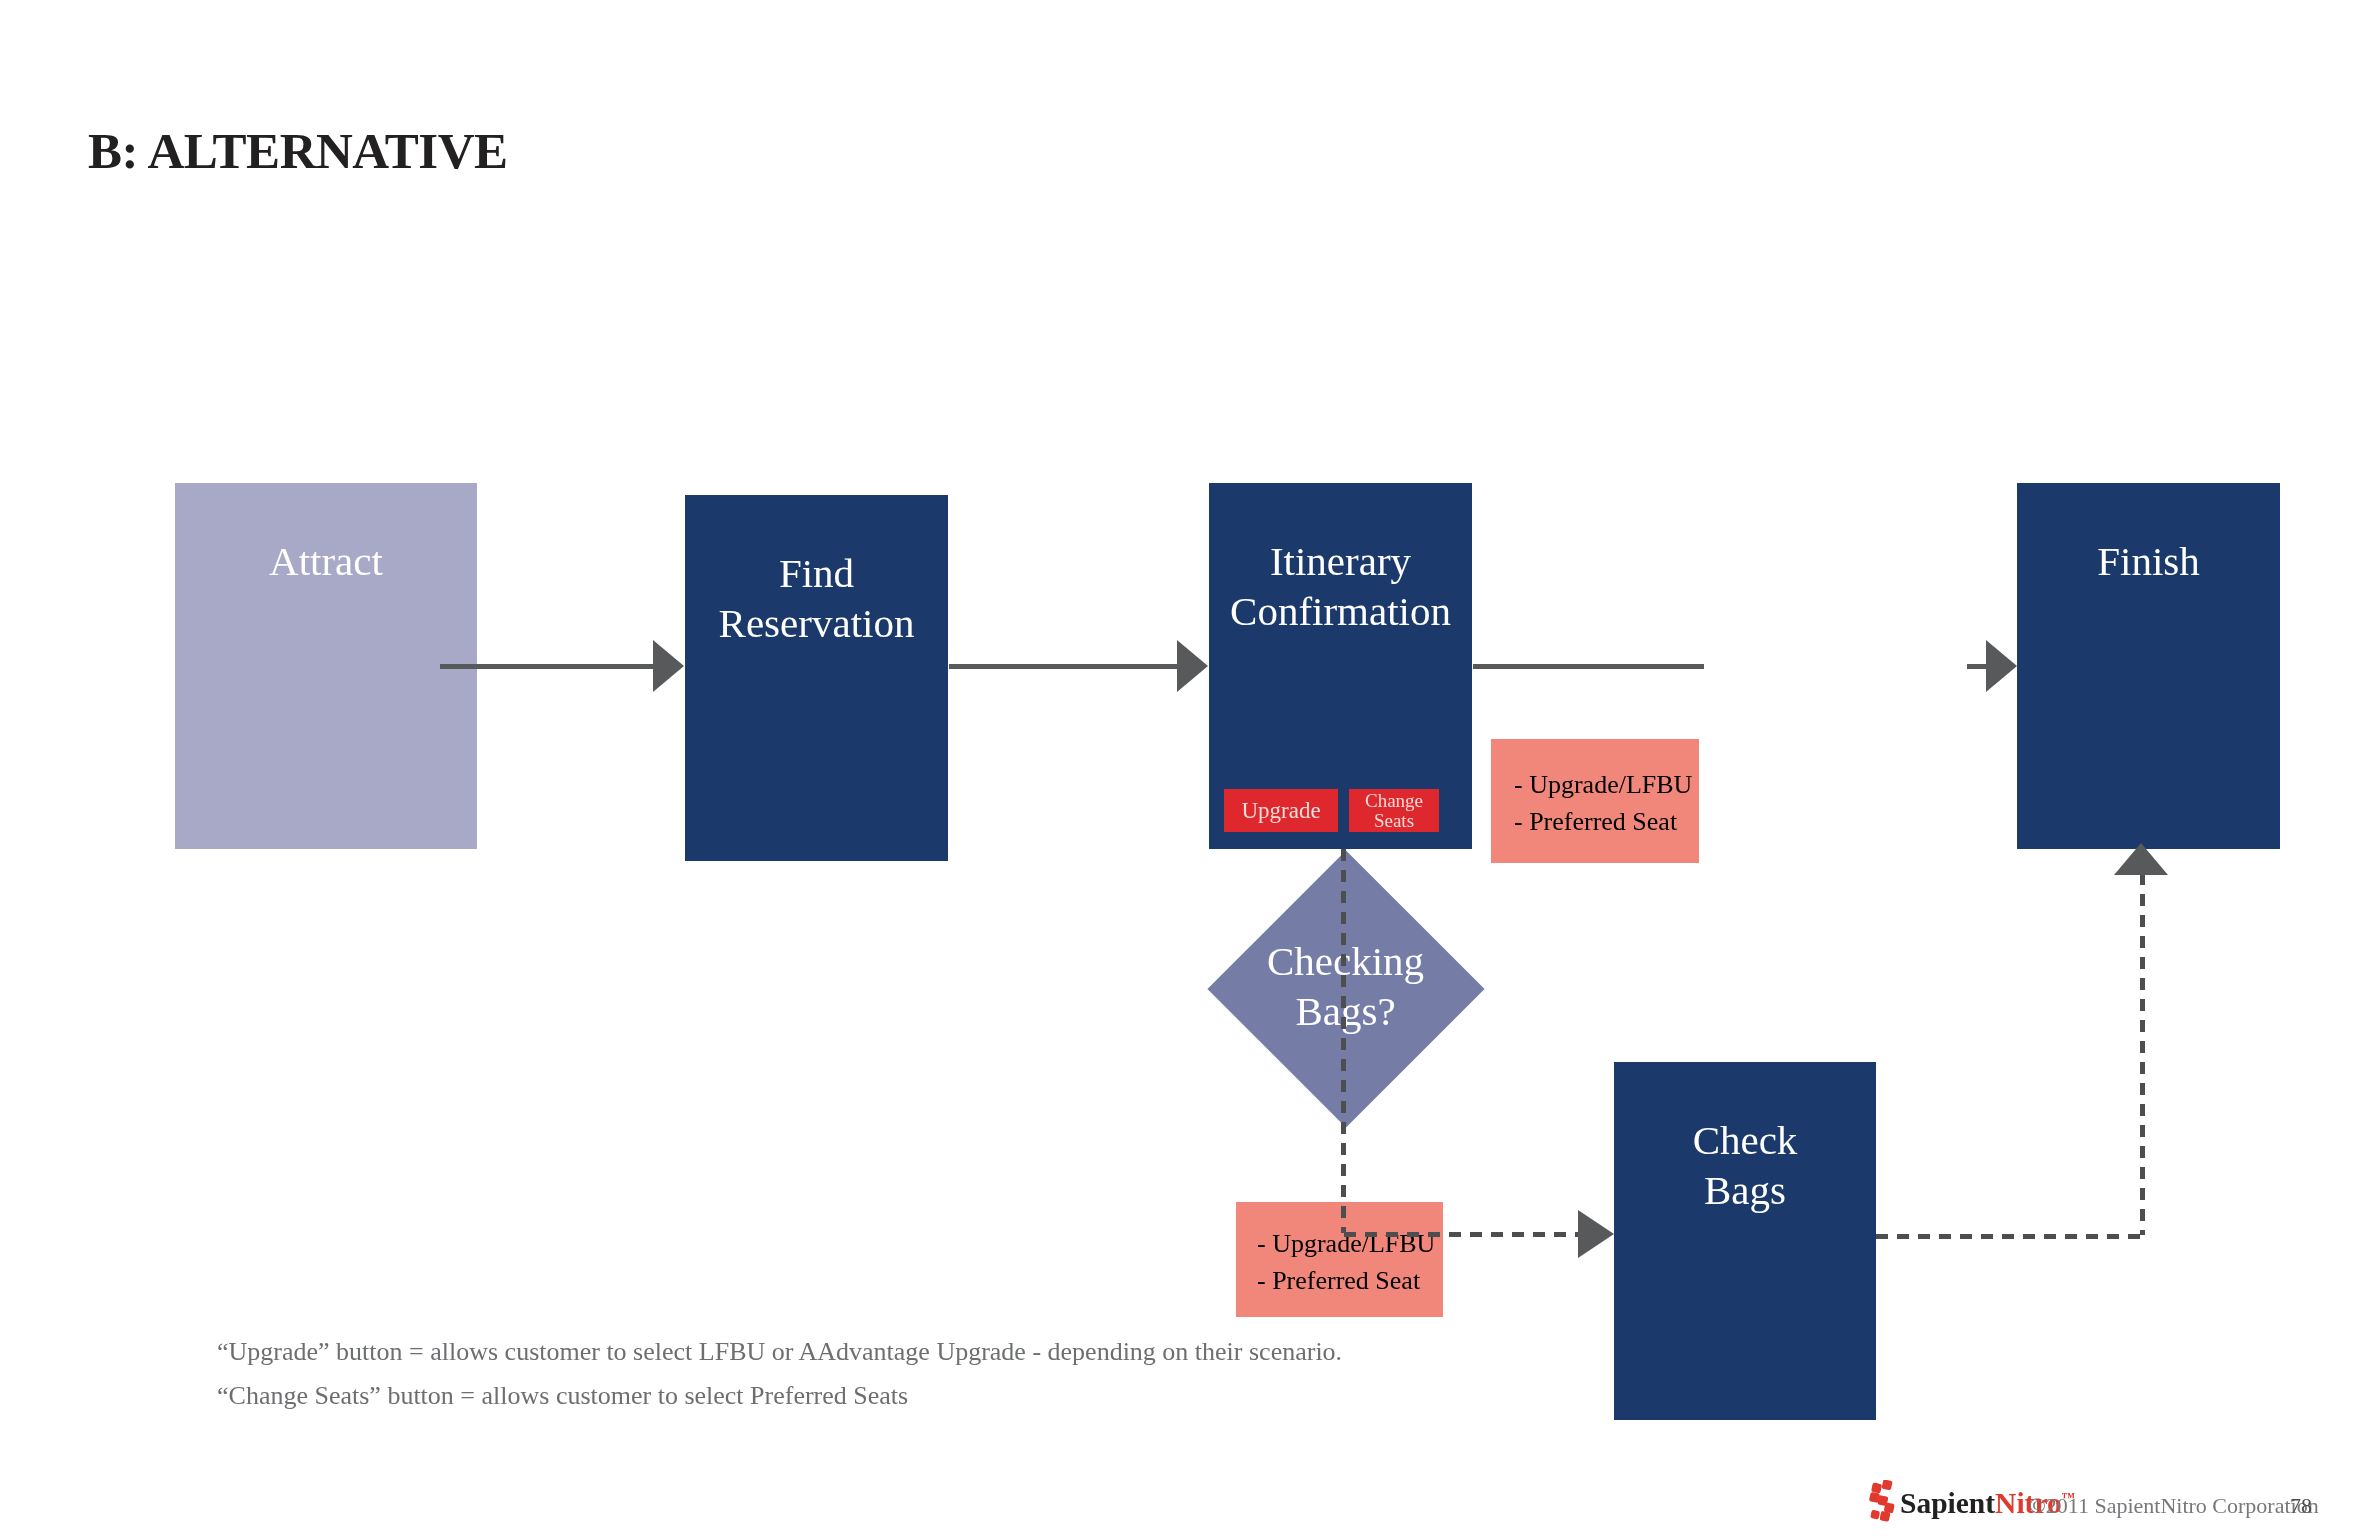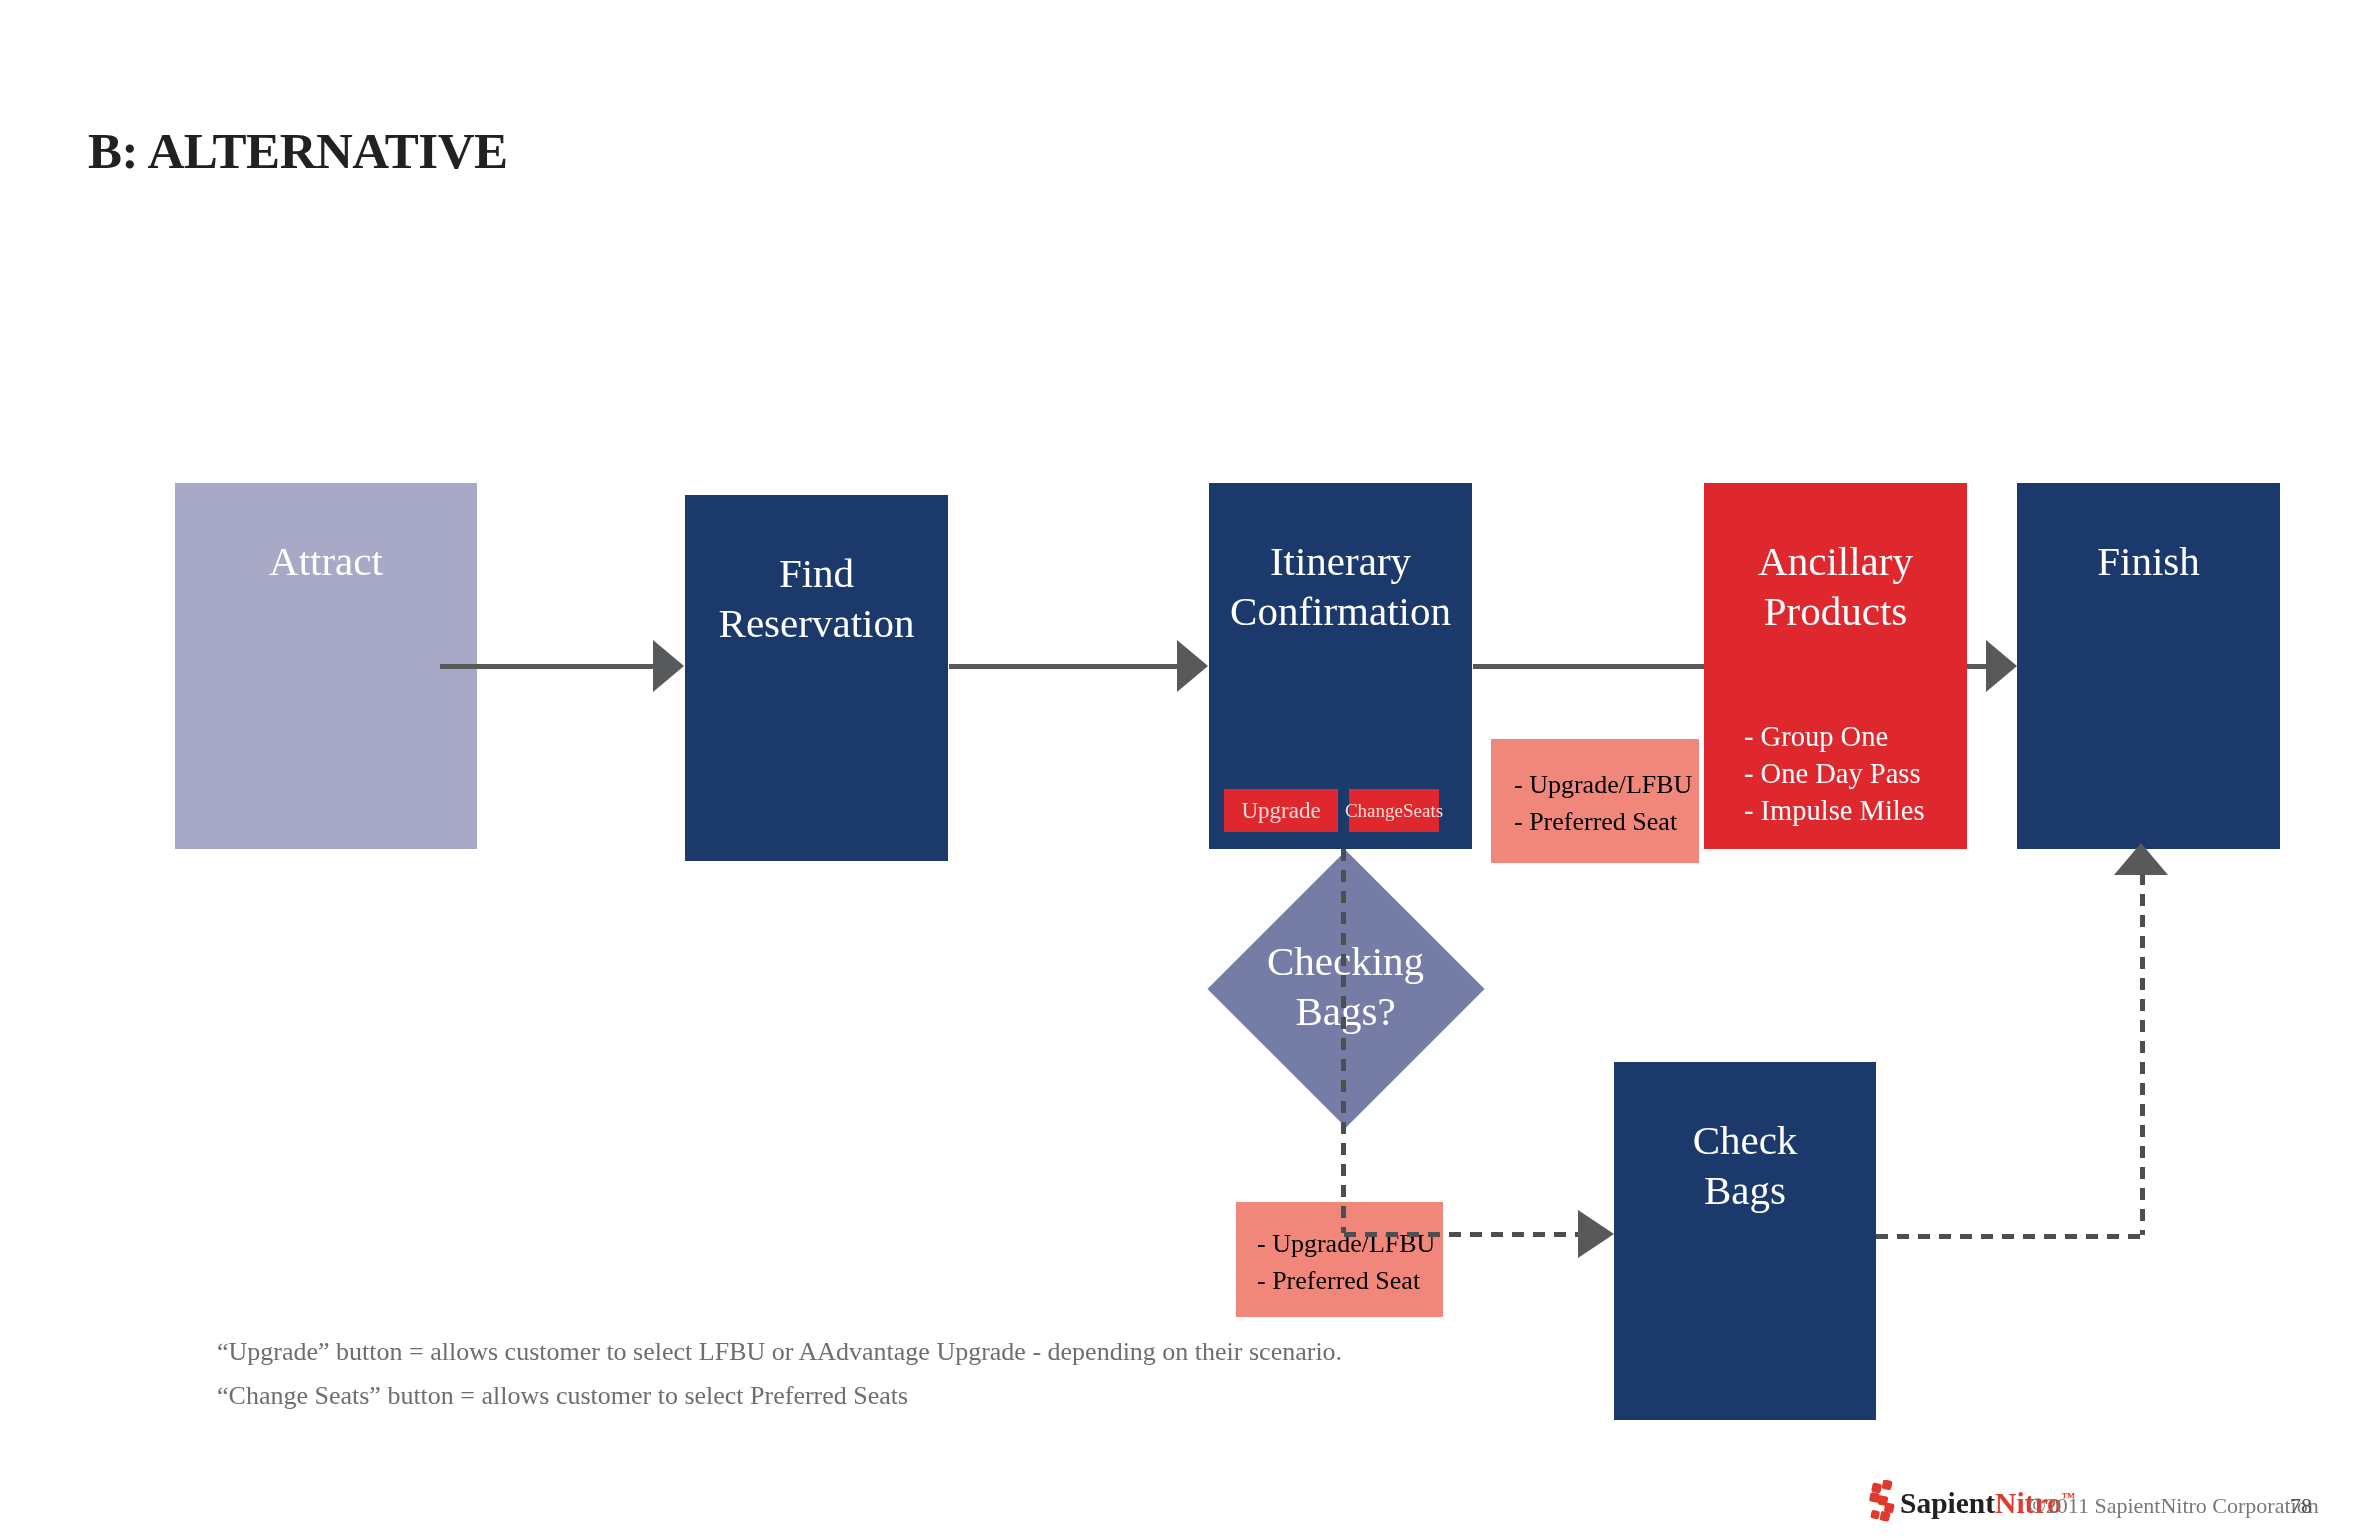--- a/index.html
+++ b/index.html
@@ -20,21 +20,21 @@
   .box-find{left:685px;margin-top:12px;}
   .box-itinerary{left:1209px;}
   .box-ancillary{left:1704px;background:#de282e;}
   .box-finish{left:2017px;}
   .box-checkbags{left:1614px;top:1062px;width:262px;height:358px;}
   .anc-items{position:absolute;left:40px;top:235px;text-align:left;font-size:28.5px;line-height:37px;font-weight:normal;}
   
   .diag-btn{position:absolute;top:306px;height:43px;background:#de282e;color:#f6dcd8;
             display:flex;align-items:center;justify-content:center;box-sizing:border-box;}
   .btn-upgrade{left:15px;width:114px;font-size:23px;}
-  .btn-change{left:140px;width:90px;font-size:19px;line-height:20px;flex-direction:row;}
+  .btn-change{left:140px;width:90px;font-size:19px;line-height:20px;flex-direction:column;}
   
   .diamond{left:1248px;top:891px;width:196px;height:196px;background:#757ca6;transform:rotate(45deg);}
   .diamond-label{left:1203px;top:936px;width:285px;text-align:center;color:#ffffff;font-size:41px;line-height:50px;}
   
   .callout{position:absolute;background:#f0877a;color:#000000;font-size:26px;line-height:37px;box-sizing:border-box;margin-top:40px;}
   .callout-top{left:1491px;top:699px;width:208px;height:124px;padding:27px 0 0 23px;}
   .callout-bottom{left:1236px;top:1162px;width:207px;height:115px;padding:23px 0 0 21px;}
   
   .line{position:absolute;height:4.8px;background:#58595b;}
   .l1{left:440px;top:664px;width:215px;}
@@ -85,29 +85,20 @@
   <div class="box navy box-itinerary">
     <div>Itinerary</div>
     <div>Confirmation</div>
     <div class="diag-btn btn-upgrade">Upgrade</div>
     <div class="diag-btn btn-change">
       <div>Change</div>
       <div>Seats</div>
     </div>
   </div>
 
-  <div class="box box-ancillary">
-    <div>Ancillary</div>
-    <div>Products</div>
-    <div class="anc-items">
-      <div>- Group One</div>
-      <div>- One Day Pass</div>
-      <div>- Impulse Miles</div>
-    </div>
-  </div>
 
   <div class="box navy box-finish">
     <div>Finish</div>
   </div>
 
   <div class="box navy box-checkbags">
     <div>Check</div>
     <div>Bags</div>
   </div>
 

